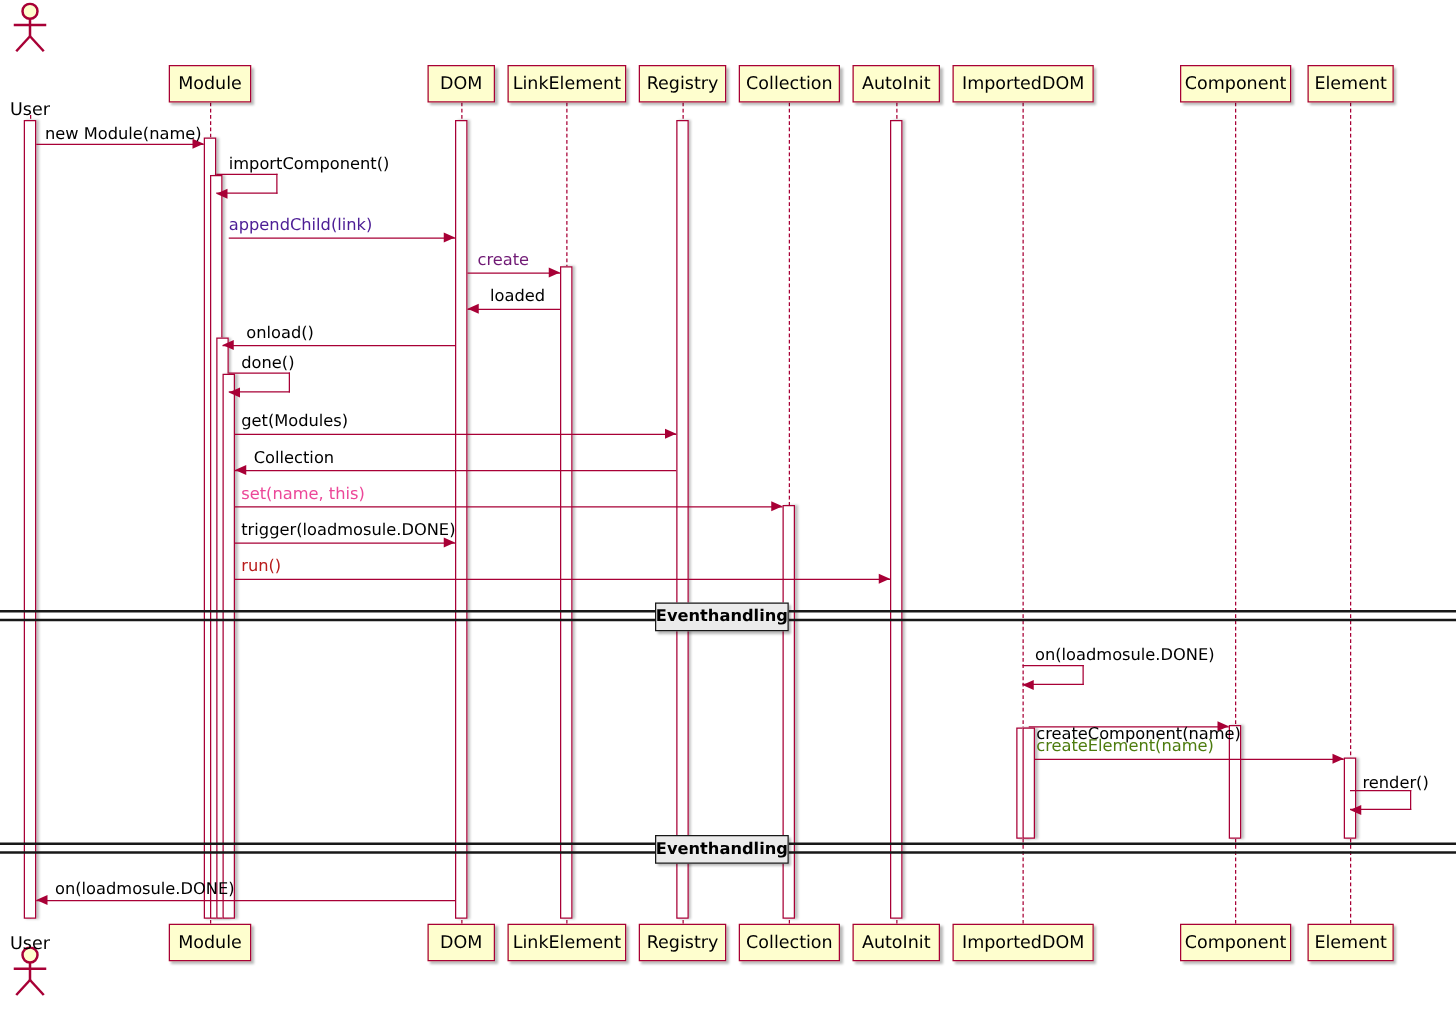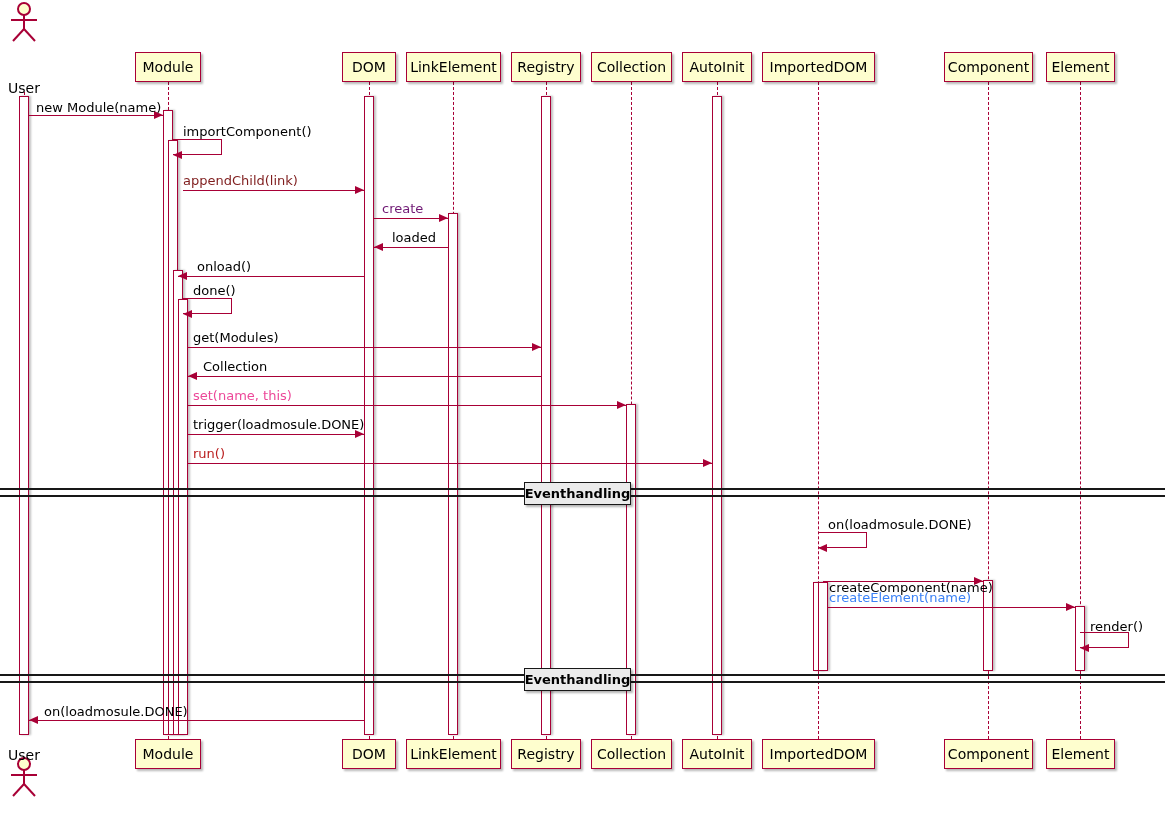--- a/index.html
+++ b/index.html
@@ -121,21 +121,21 @@
         <div class="msg-label" style="left: 36px; top: 101px; color: rgb(0, 0, 0);">new Module(name)</div>
       </div>
       <div>
         <div class="selfmsg" style="left: 173px; top: 139px; width: 49px; height: 16px; border-color: rgb(168, 0, 54);"></div>
         <div class="msg-head left" style="left: 173px; top: 151px; border-right-color: rgb(168, 0, 54);"></div>
         <div class="msg-label" style="left: 183px; top: 125px; color: rgb(0, 0, 0);">importComponent()</div>
       </div>
       <div>
         <div class="msg" style="left: 183px; top: 190px; width: 181px; border-top-color: rgb(168, 0, 54);"></div>
         <div class="msg-head right" style="top: 186px; left: 355px; border-left-color: rgb(168, 0, 54);"></div>
-        <div class="msg-label" style="left: 183px; top: 174px; color: #7f1d1d;">appendChild(link)</div>
+        <div class="msg-label" style="left: 183px; top: 174px; color: #4c1d95;">appendChild(link)</div>
       </div>
       <div>
         <div class="msg" style="left: 374px; top: 218px; width: 74px; border-top-color: rgb(168, 0, 54);"></div>
         <div class="msg-head right" style="top: 214px; left: 439px; border-left-color: rgb(168, 0, 54);"></div>
         <div class="msg-label" style="left: 382px; top: 202px; color: #701a75;">create</div>
       </div>
       <div>
         <div class="msg" style="left: 374px; top: 247px; width: 74px; border-top-color: rgb(168, 0, 54);"></div>
         <div class="msg-head left" style="top: 243px; left: 374px; border-right-color: rgb(168, 0, 54);"></div>
         <div class="msg-label" style="left: 392px; top: 231px; color: rgb(0, 0, 0);">loaded</div>
@@ -181,21 +181,21 @@
         <div class="msg-label" style="left: 828px; top: 518px; color: rgb(0, 0, 0);">on(loadmosule.DONE)</div>
       </div>
       <div>
         <div class="msg" style="left: 823px; top: 581px; width: 160px; border-top-color: rgb(168, 0, 54);"></div>
         <div class="msg-head right" style="top: 577px; left: 974px; border-left-color: rgb(168, 0, 54);"></div>
         <div class="msg-label" style="left: 829px; top: 565px; color: rgb(0, 0, 0); margin-top: 16px;">createComponent(name)</div>
       </div>
       <div>
         <div class="msg" style="left: 828px; top: 607px; width: 247px; border-top-color: rgb(168, 0, 54);"></div>
         <div class="msg-head right" style="top: 603px; left: 1066px; border-left-color: rgb(168, 0, 54);"></div>
-        <div class="msg-label" style="left: 829px; top: 591px; color: #3b82f6;">createElement(name)</div>
+        <div class="msg-label" style="left: 829px; top: 591px; color: #4d7c0f;">createElement(name)</div>
       </div>
       <div>
         <div class="selfmsg" style="left: 1080px; top: 632px; width: 49px; height: 16px; border-color: rgb(168, 0, 54);"></div>
         <div class="msg-head left" style="left: 1080px; top: 644px; border-right-color: rgb(168, 0, 54);"></div>
         <div class="msg-label" style="left: 1090px; top: 620px; color: rgb(0, 0, 0);">render()</div>
       </div>
       <div>
         <div class="msg" style="left: 29px; top: 720px; width: 335px; border-top-color: rgb(168, 0, 54);"></div>
         <div class="msg-head left" style="top: 716px; left: 29px; border-right-color: rgb(168, 0, 54);"></div>
         <div class="msg-label" style="left: 44px; top: 705px; color: rgb(0, 0, 0);">on(loadmosule.DONE)</div>

